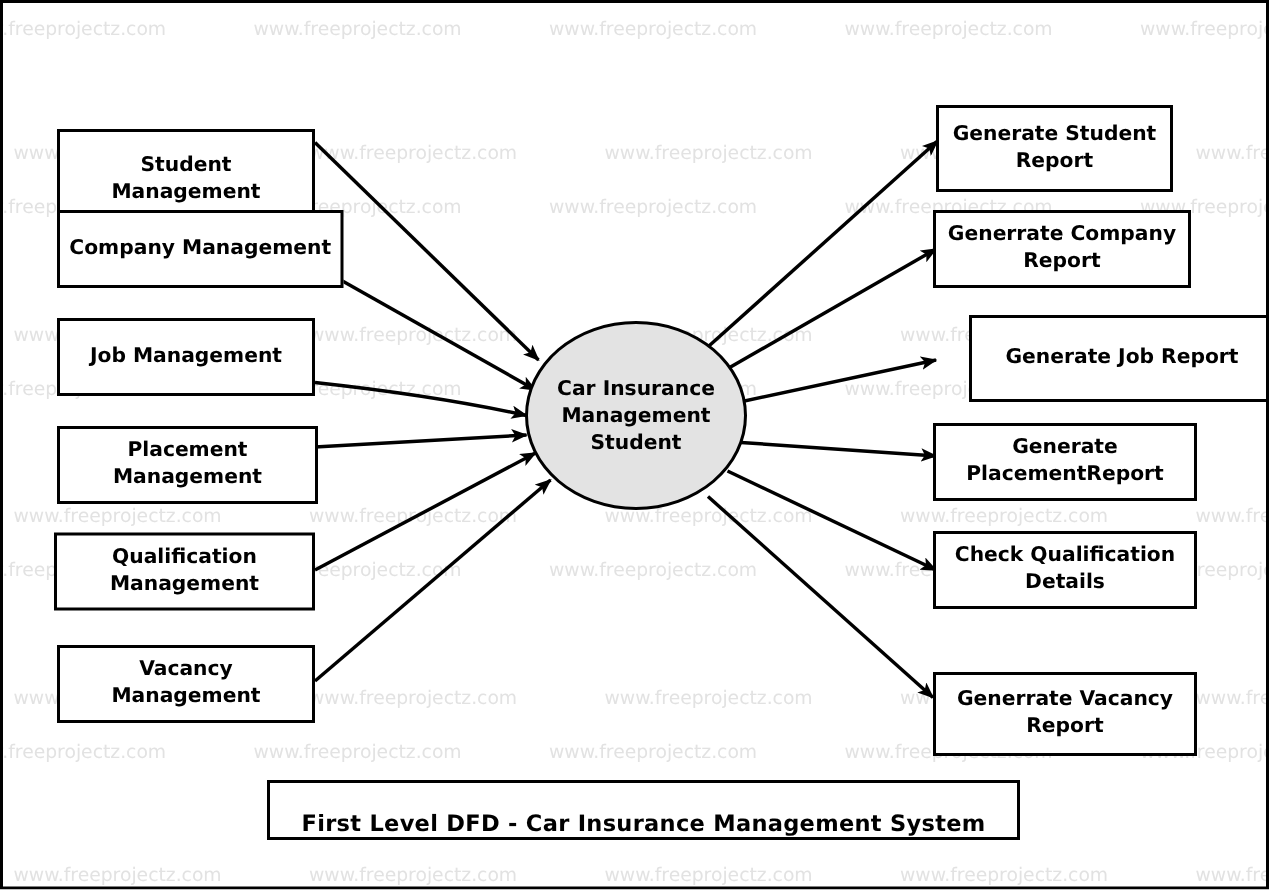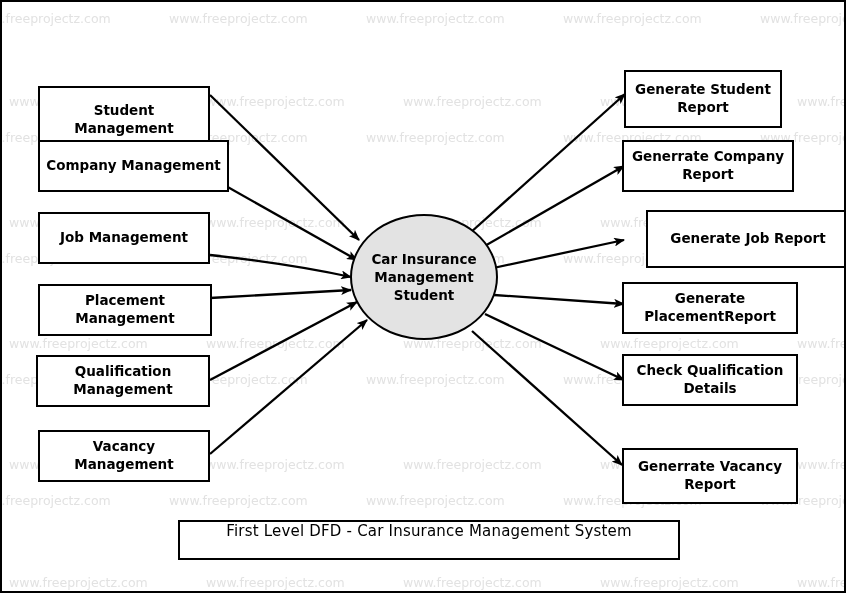--- a/index.html
+++ b/index.html
@@ -81,24 +81,24 @@
     font-family: "DejaVu Sans", sans-serif;
   }
   
   #caption {
     position: absolute;
     z-index: 3;
     box-sizing: border-box;
     border: 2.5px solid #000000;
     background: #ffffff;
     display: flex;
-    align-items: flex-start;
+    align-items: flex-end;
     justify-content: center;
     text-align: center;
-    font-weight: normal;
+    font-weight: bold;
     font-size: 15px;
     color: #000000;
     font-family: "DejaVu Sans", sans-serif;
     letter-spacing: 0.2px;
   }
 </style>
 </head>
 <body>
 
 <div id="canvas">

